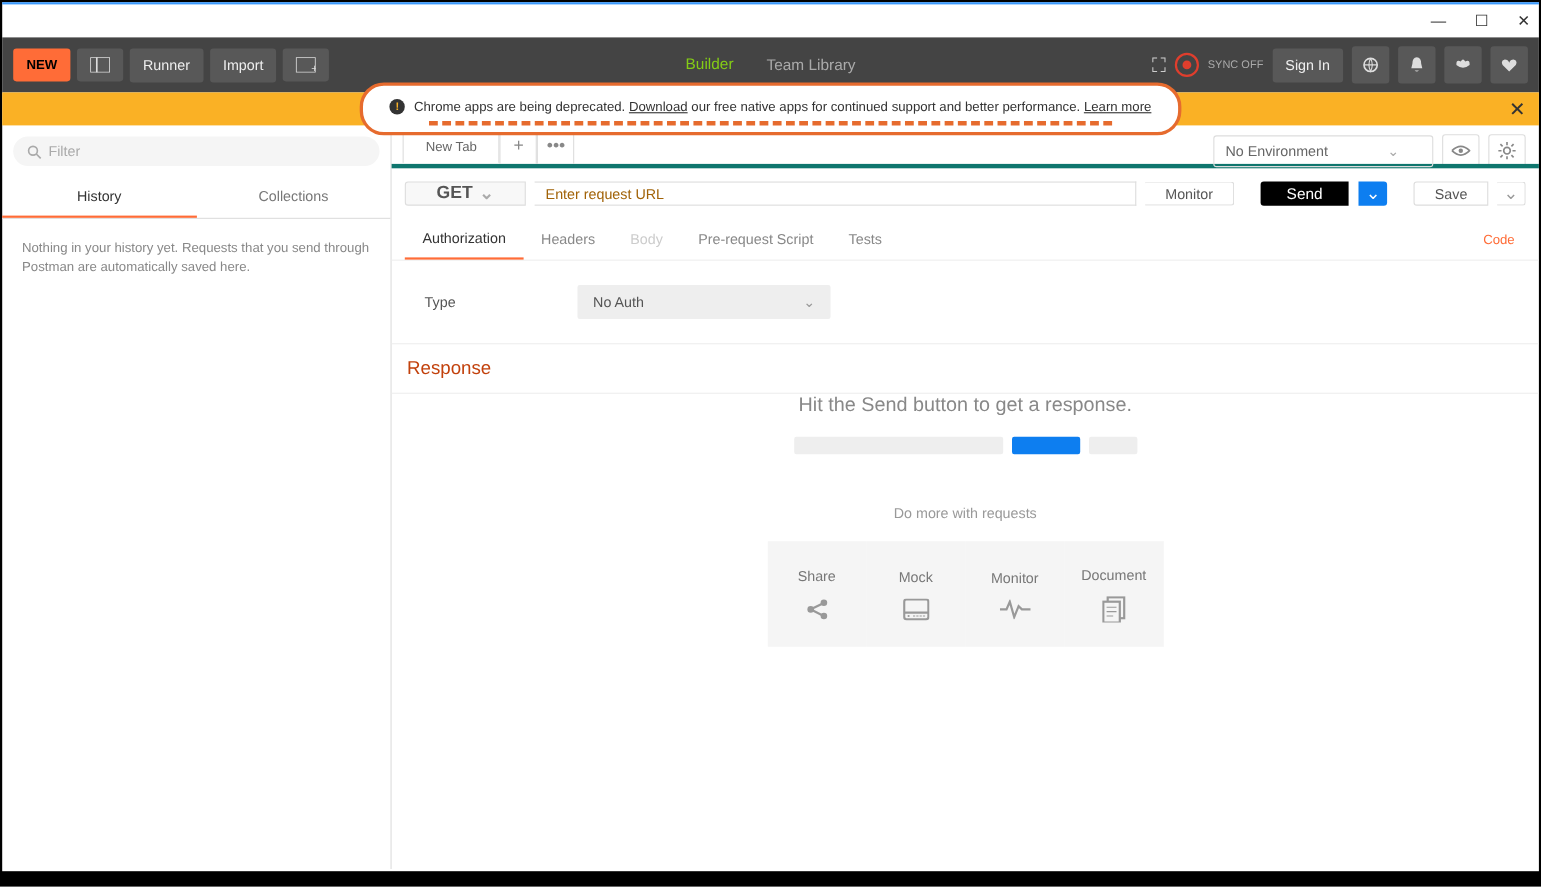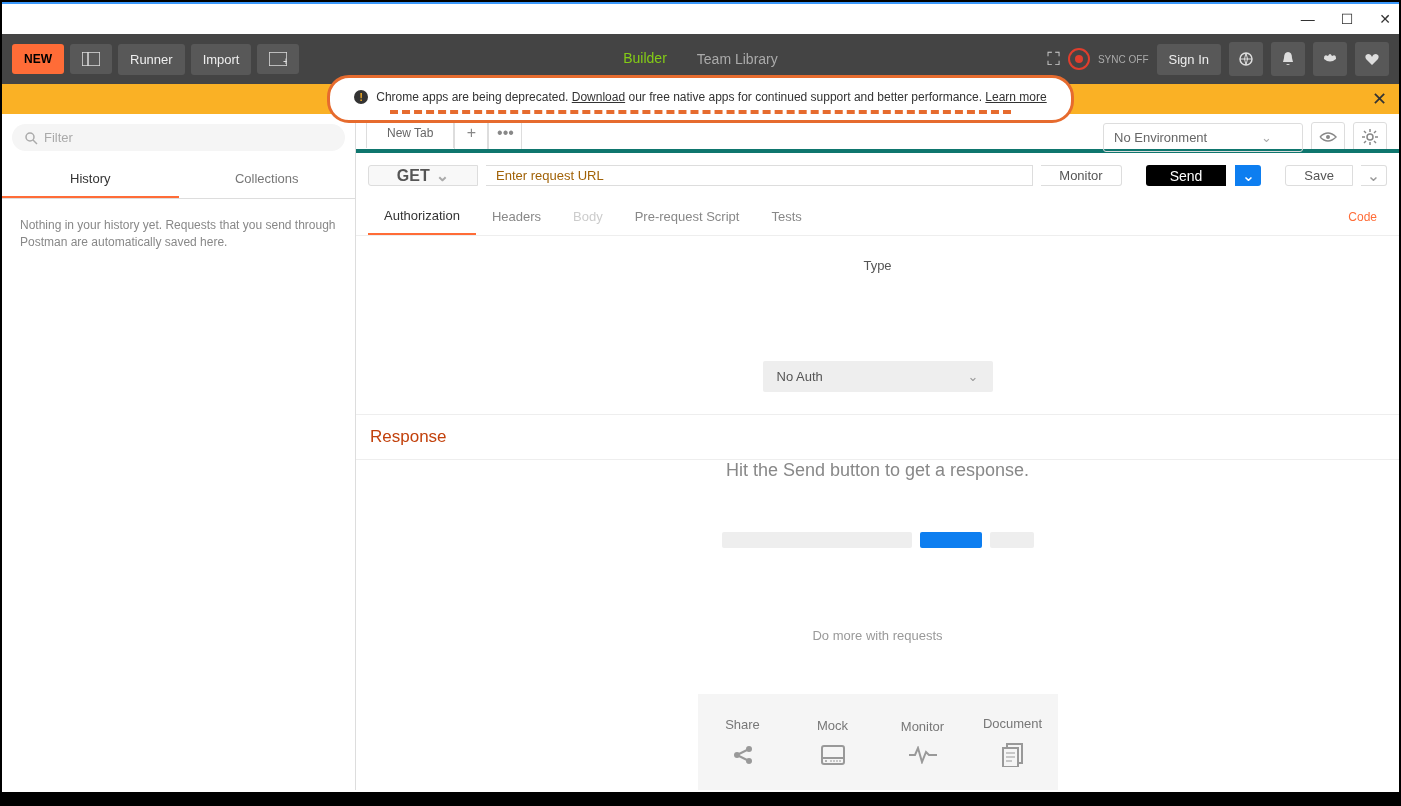--- a/index.html
+++ b/index.html
@@ -41,25 +41,25 @@
   .params-btn { border: 1px solid #ddd; border-left: none; padding: 0 18px; display: flex; align-items: center; font-size: 13px; color: #555; cursor: pointer; border-radius: 0 3px 3px 0; }
   .send-btn { background: #000000; color: #fff; padding: 0 24px; border-radius: 3px 0 0 3px; font-size: 14px; display: flex; align-items: center; cursor: pointer; font-weight: 500; }
   .send-split { background: #0d7ef0; color: #fff; width: 26px; border-radius: 0 3px 3px 0; display: flex; align-items: center; justify-content: center; cursor: pointer; margin-left: 1px; }
   .save-btn { border: 1px solid #ddd; padding: 0 18px; font-size: 13px; color: #555; display: flex; align-items: center; cursor: pointer; border-radius: 3px 0 0 3px; }
   .save-split { border: 1px solid #ddd; border-left: none; width: 26px; display: flex; align-items: center; justify-content: center; cursor: pointer; border-radius: 0 3px 3px 0; color: #999; }
   .req-subtabs { display: flex; border-bottom: 1px solid #eee; padding: 0 12px; align-items: center; }
   .req-subtab { padding: 10px 16px; font-size: 13px; color: #888; cursor: pointer; }
   .req-subtab.active { color: #333; border-bottom: 2px solid #ff6c37; }
   .req-subtab.disabled { color: #ccc; }
   .code-link { margin-left: auto; color: #ff6c37; font-size: 12px; cursor: pointer; padding: 10px; }
-  .auth-row { display: flex; align-items: center; padding: 22px 30px; gap: 88px; border-bottom: 1px solid #eee; flex-direction: column; }
+  .auth-row { display: flex; align-items: center; padding: 22px 30px; gap: 111px; border-bottom: 1px solid #eee; }
   .auth-label { font-size: 13px; color: #555; }
   .auth-select { background: #eee; padding: 8px 14px; width: 230px; font-size: 13px; color: #555; cursor: pointer; display: flex; justify-content: space-between; align-items: center; border-radius: 2px; }
   .resp-header { padding: 12px 14px; font-size: 17px; color: #c2410c; border-bottom: 1px solid #eee; }
-  .resp-empty { flex: 1; display: flex; flex-direction: column; align-items: center; justify-content: space-between; gap: 18px; color: #999; }
+  .resp-empty { flex: 1; display: flex; flex-direction: column; align-items: center; justify-content: flex-start; gap: 18px; color: #999; }
   .resp-title { font-size: 18px; color: #888; }
   .skeleton-row { display: flex; gap: 8px; }
   .skel { height: 16px; border-radius: 2px; }
   .card-row { display: flex; }
   .card { background: #f5f5f5; width: 90px; height: 96px; display: flex; flex-direction: column; align-items: center; justify-content: center; gap: 12px; font-size: 13px; color: #777; cursor: pointer; }
   svg { display: block; }
 </style>
 </head>
 <body>
 

